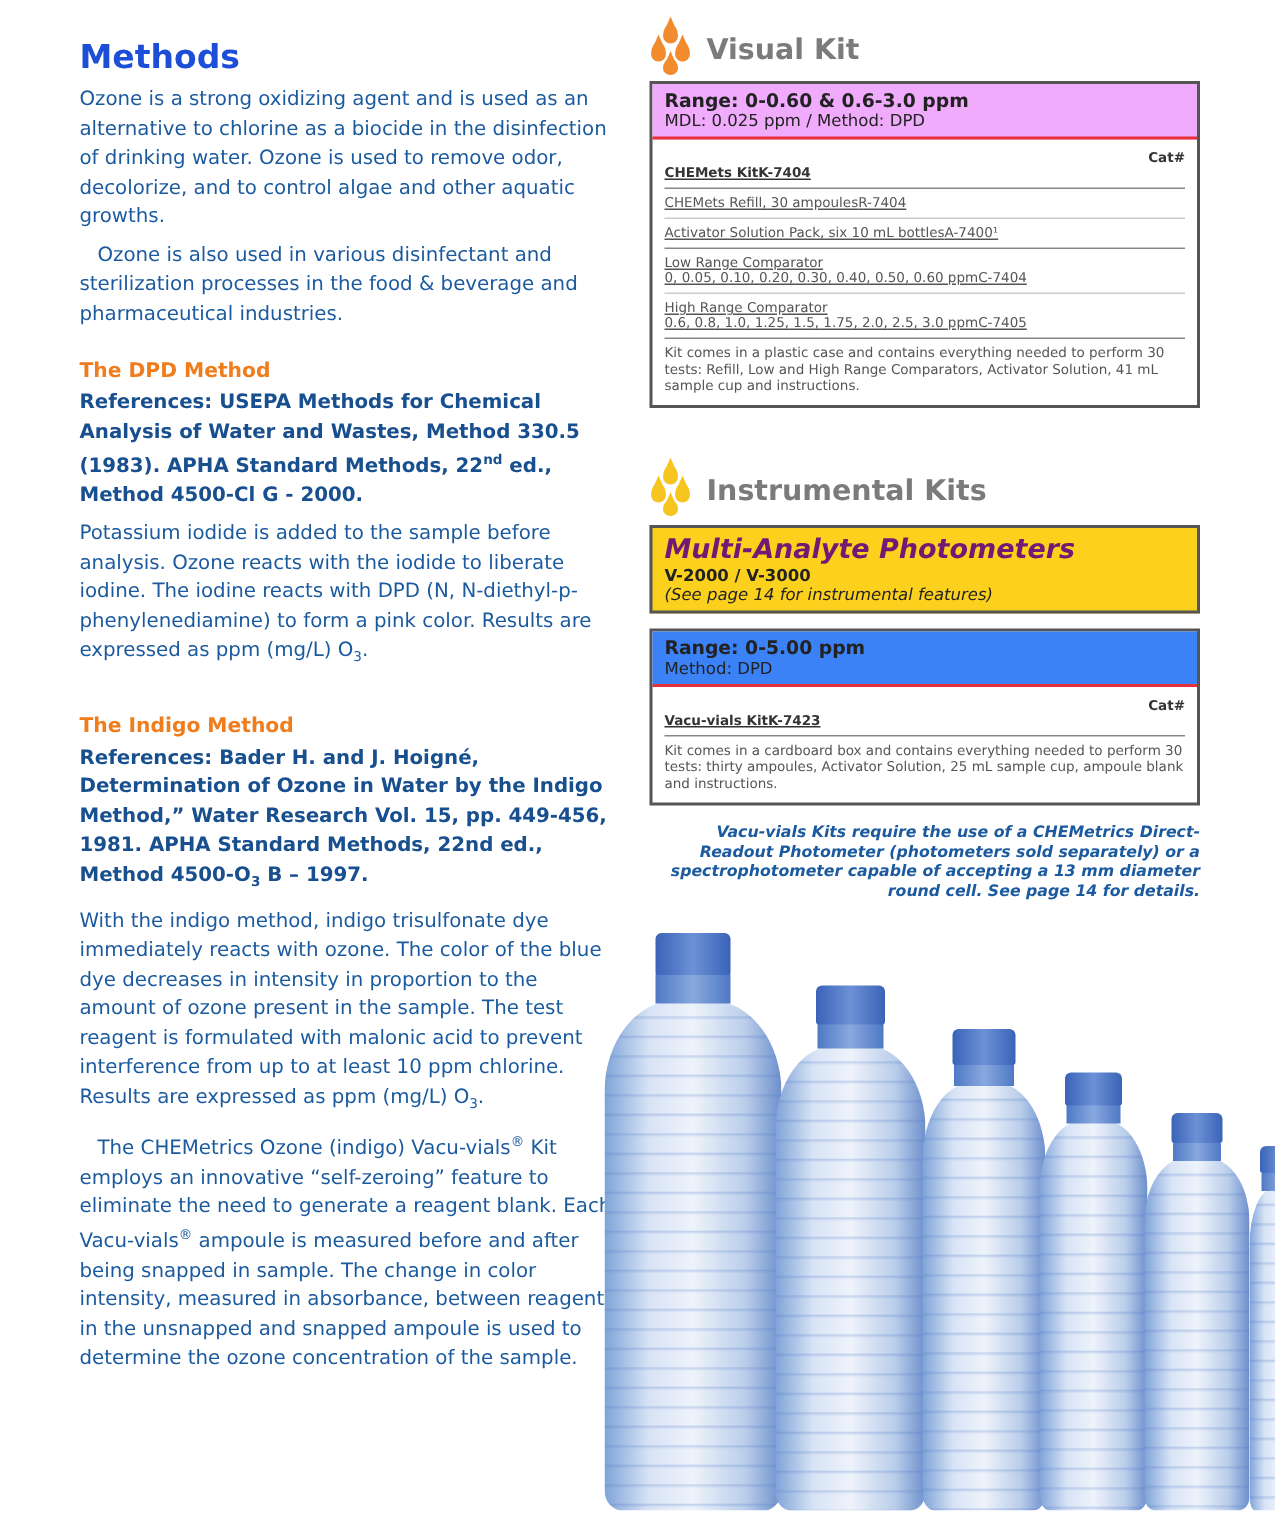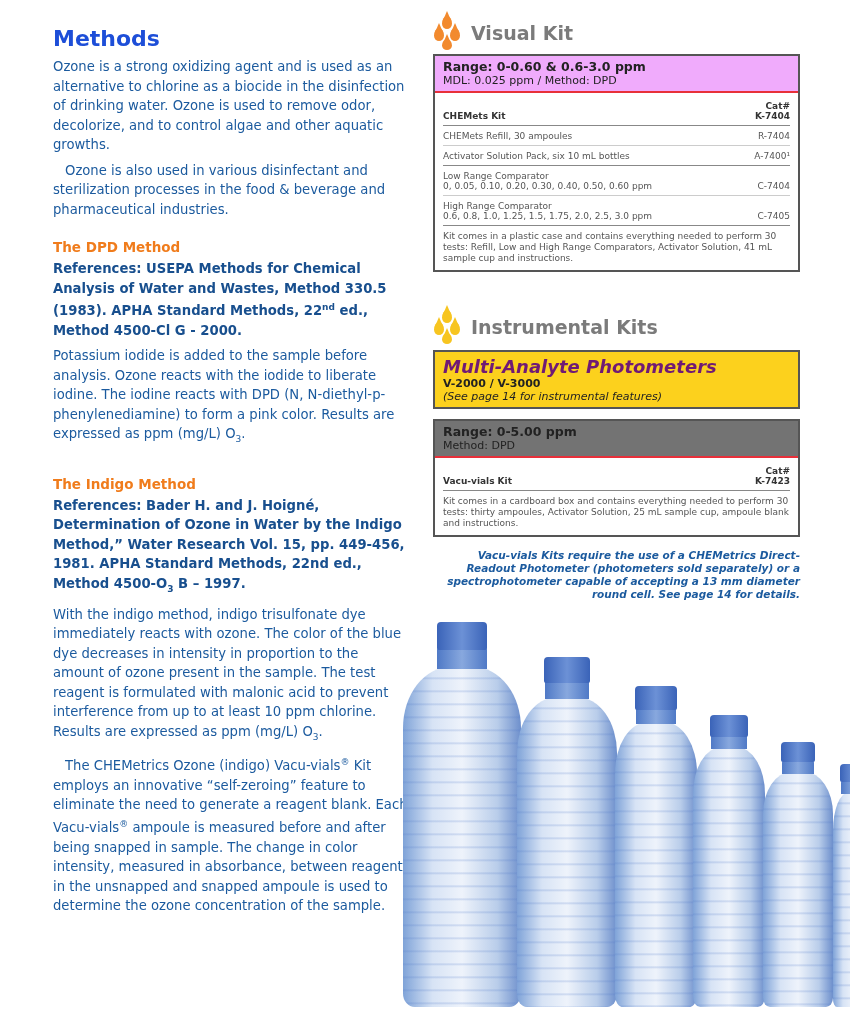--- a/index.html
+++ b/index.html
@@ -20,21 +20,21 @@
   .drop { position: absolute; width: 10px; height: 13px; border-radius: 50% 50% 50% 50% / 60% 60% 40% 40%; }
   .drop::before { content: ""; position: absolute; left: 2px; top: -5px; width: 0; height: 0;
                   border-left: 3px solid transparent; border-right: 3px solid transparent; border-bottom: 7px solid; border-bottom-color: inherit; }
   .section-title { font-size: 19px; color: #7b7b7b; font-weight: bold; padding-bottom: 2px; }
 
   .box { border: 2px solid #555; margin-top: 8px; }
   .box .hdr { padding: 3px 8px 4px; border-bottom: 2px solid #e8303a; }
   .box .hdr .h1 { font-size: 12.5px; font-weight: bold; color: #222; }
   .box .hdr .h2 { font-size: 11px; color: #222; }
   .box .body { padding: 6px 8px 6px; font-size: 9px; color: #555; }
-  .row { display: flex; justify-content: space-between; align-items: flex-end; padding: 5px 0 4px; }
+  .row { display: flex; justify-content: flex-start; align-items: flex-end; padding: 5px 0 4px; text-decoration: underline; }
   .row.bold { font-weight: bold; color: #333; border-bottom: 1.5px solid #888; padding-top: 0; }
   .row.sep { border-bottom: 1.5px solid #888; }
   .cat-head { text-align: right; font-weight: bold; color: #333; padding-top: 2px; }
   .note { padding-top: 5px; line-height: 11px; }
 
   .ybox { background: #fcd11d; border: 2px solid #555; margin-top: 10px; padding: 4px 8px 4px; }
   .ybox .t { font-size: 18px; font-weight: bold; color: #701a75; font-style: italic; }
   .ybox .s { font-size: 11px; font-weight: bold; color: #222; }
   .ybox .i { font-size: 11px; font-style: italic; color: #222; }
 
@@ -117,21 +117,21 @@
     <div class="section-title">Instrumental Kits</div>
   </div>
 
   <div class="ybox">
     <div class="t">Multi-Analyte Photometers</div>
     <div class="s">V-2000 / V-3000</div>
     <div class="i">(See page 14 for instrumental features)</div>
   </div>
 
   <div class="box" style="margin-top:10px">
-    <div class="hdr" style="background:#737373">
+    <div class="hdr" style="background:#3b82f6">
       <div class="h1">Range:  0-5.00 ppm</div>
       <div class="h2">Method:  DPD</div>
     </div>
     <div class="body">
       <div class="cat-head">Cat#</div>
       <div class="row bold">
         <span>Vacu-vials Kit</span>
           <span>K-7423</span>
       </div>
       <div class="note">Kit comes in a cardboard box and contains everything needed to perform 30 tests:  thirty ampoules, Activator Solution, 25 mL sample cup, ampoule blank and instructions.</div>

